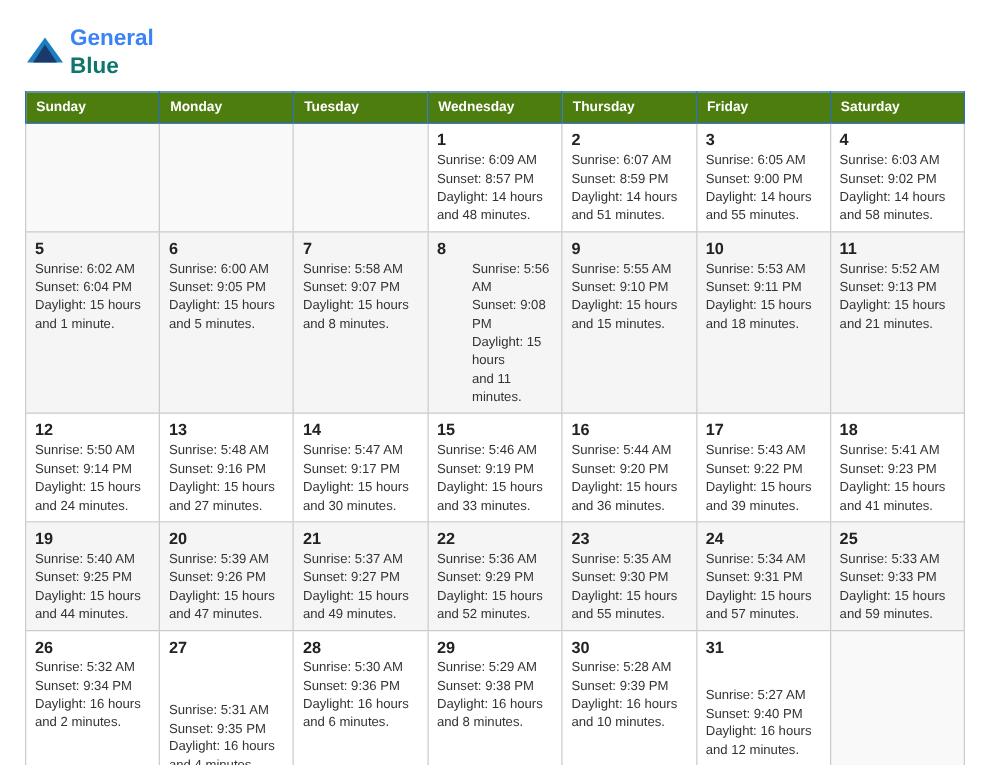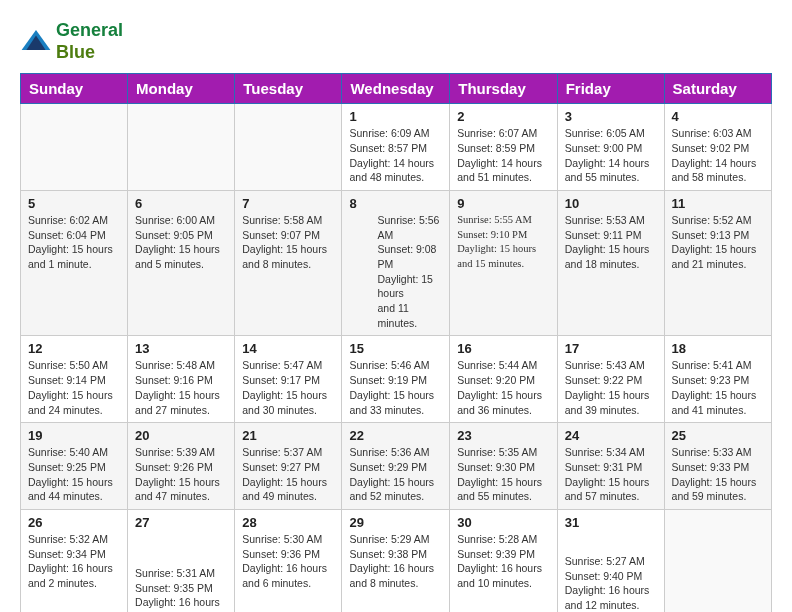--- a/index.html
+++ b/index.html
@@ -42,25 +42,25 @@
     .location {
       font-size: 16px;
       color: #444;
     }
     table {
       width: 100%;
       border-collapse: collapse;
       font-size: 11px;
     }
     thead tr th {
-      background: #a21caf;
+      background: #4d7c0f;
       color: #fff;
       text-align: left;
       padding: 6px 8px;
-      font-size: 15px;
+      font-size: 11px;
       font-weight: 600;
       border: 1px solid #2a6db5;
     }
     tbody tr td {
       border: 1px solid #ccc;
       vertical-align: top;
       padding: 5px 7px;
       width: 108px;
       min-height: 80px;
       height: 80px;
@@ -89,24 +89,24 @@
 <body>
 
 <div class="header">
   <div class="logo">
     <svg class="logo-icon" viewBox="0 0 40 40" xmlns="http://www.w3.org/2000/svg">
       <polygon points="20,5 38,30 2,30" fill="#1a7fc1"></polygon>
       <polygon points="20,12 32,30 8,30" fill="#1a3a6b"></polygon>
     </svg>
     <div>
       <div class="logo-text">
-        <span style="color:#15803d;">General</span>
+        <span style="color:#3b82f6;">General</span>
       </div>
       <div class="logo-text">
-        <span style="color:#4d7c0f;">Blue</span>
+        <span style="color:#0f766e;">Blue</span>
       </div>
     </div>
   </div>
   <div class="title-block">
     <div class="month-year"></div>
     <div class="location"></div>
   </div>
 </div>
 
 <table>
@@ -179,21 +179,21 @@
         </td>
         <td>
           <span class="day-number">8</span>
           <div class="day-info" style="white-space: pre-line; margin-left: 28px;">Sunrise: 5:56 AM
 Sunset: 9:08 PM
 Daylight: 15 hours
 and 11 minutes.</div>
         </td>
         <td>
           <span class="day-number">9</span>
-          <div class="day-info" style="white-space: pre-line; font-family: Liberation Serif, serif;">Sunrise: 5:55 AM
+          <div class="day-info" style="white-space: pre-line;">Sunrise: 5:55 AM
 Sunset: 9:10 PM
 Daylight: 15 hours
 and 15 minutes.</div>
         </td>
         <td>
           <span class="day-number">10</span>
           <div class="day-info" style="white-space: pre-line;">Sunrise: 5:53 AM
 Sunset: 9:11 PM
 Daylight: 15 hours
 and 18 minutes.</div>

